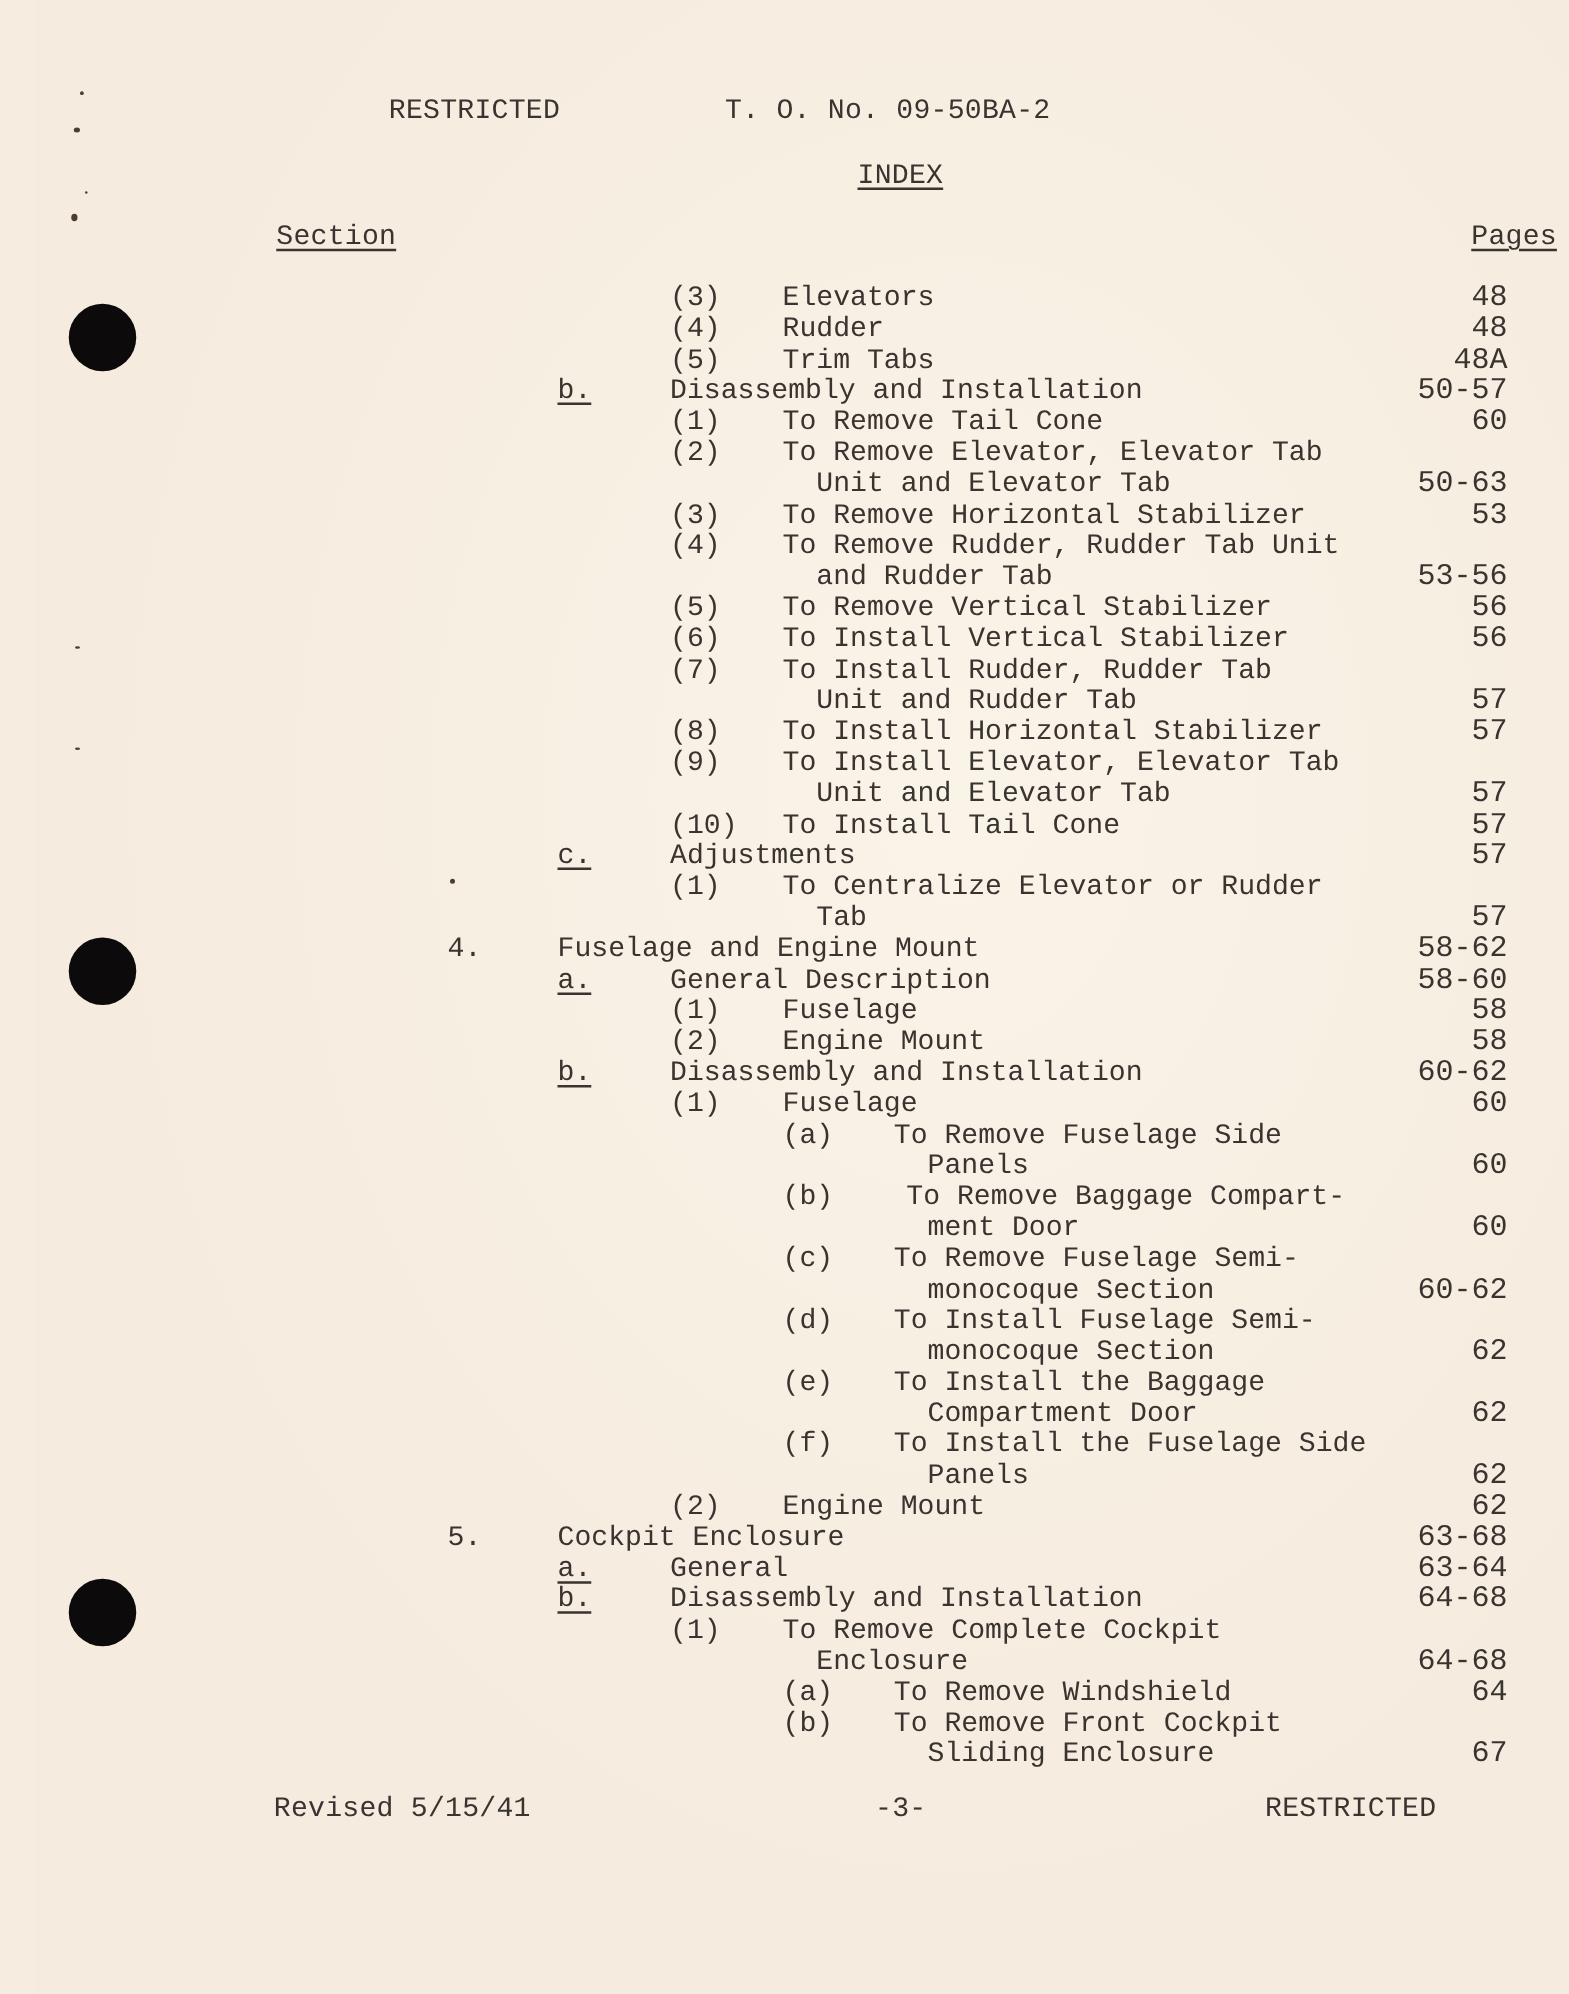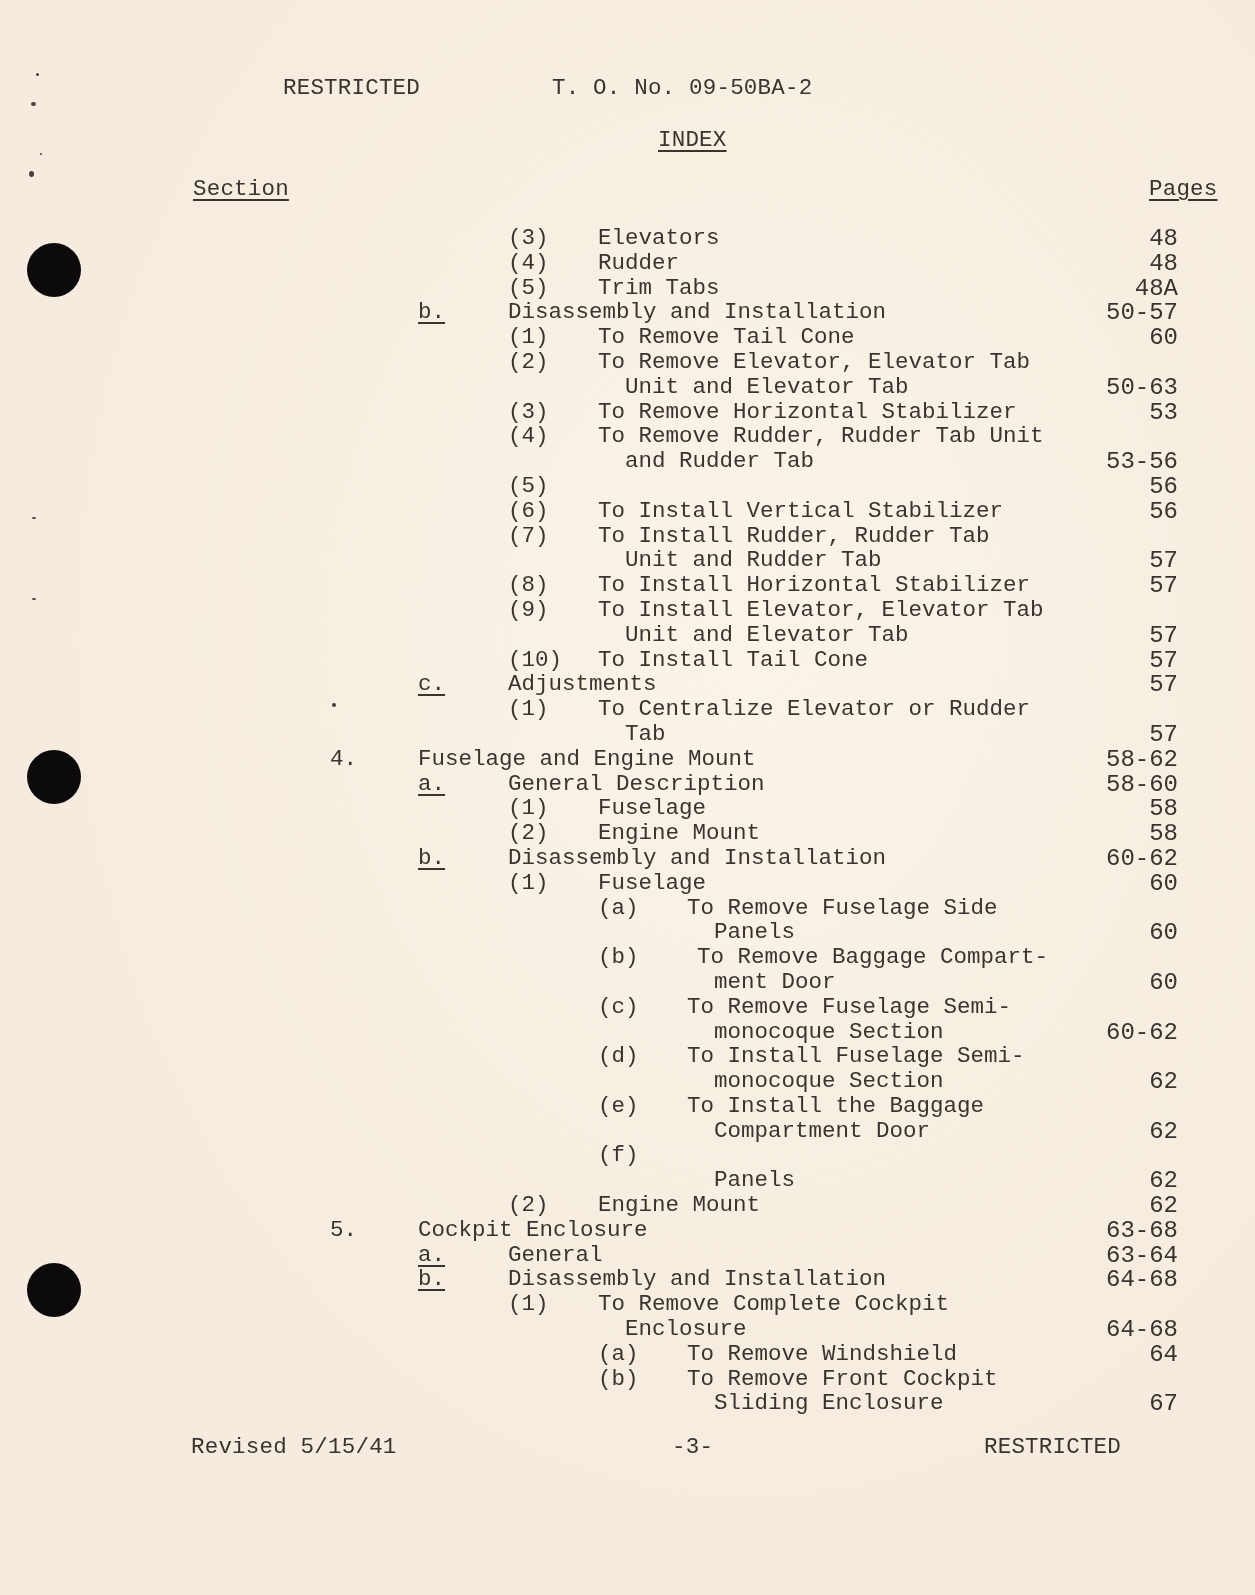--- a/index.html
+++ b/index.html
@@ -8,20 +8,21 @@
     background: #f6ede0;
     position: relative; overflow: hidden;
     font-family: "Liberation Mono", "DejaVu Sans Mono", monospace;
     color: #3a3430;
   }
   .page {
     position: absolute; inset: 0;
     background:
       radial-gradient(ellipse at 60% 40%, rgba(255,250,240,0.55), rgba(240,228,212,0.0) 70%),
       #f5ebde;
+    margin-left: 28px;
   }
   .hole {
     position: absolute; width: 54px; height: 54px; border-radius: 50%;
     background: #0c0a0a;
   }
   .speck { position: absolute; border-radius: 50%; background: #4a3c38; }
   .txt { position: absolute; font-size: 22.5px; line-height: 25px; white-space: pre; letter-spacing: 0.2px; }
   .u { text-decoration: underline; text-decoration-thickness: 2px; text-underline-offset: 4px; }
   .entries { position: absolute; left: 0; top: 226px; width: 1255px; }
   .row { position: relative; height: 24.8px; }
@@ -95,20 +96,21 @@
         <span class="lbl" style="left: 508px;">(4)</span>
         <span class="title" style="left: 598px;">To Remove Rudder, Rudder Tab Unit</span>
         <span class="pg"></span>
       </div>
       <div class="row">
         <span class="title" style="left: 598px;">  and Rudder Tab</span>
         <span class="pg">53-56</span>
       </div>
       <div class="row">
         <span class="lbl" style="left: 508px;">(5)</span>
+        <span class="title" style="left: 598px;">To Remove Vertical Stabilizer</span>
         <span class="pg">56</span>
       </div>
       <div class="row">
         <span class="lbl" style="left: 508px;">(6)</span>
         <span class="title" style="left: 598px;">To Install Vertical Stabilizer</span>
         <span class="pg">56</span>
       </div>
       <div class="row">
         <span class="lbl" style="left: 508px;">(7)</span>
         <span class="title" style="left: 598px;">To Install Rudder, Rudder Tab</span>
@@ -221,20 +223,21 @@
         <span class="lbl" style="left: 598px;">(e)</span>
         <span class="title" style="left: 687px;">To Install the Baggage</span>
         <span class="pg"></span>
       </div>
       <div class="row">
         <span class="title" style="left: 687px;">  Compartment Door</span>
         <span class="pg">62</span>
       </div>
       <div class="row">
         <span class="lbl" style="left: 598px;">(f)</span>
+        <span class="title" style="left: 687px;">To Install the Fuselage Side</span>
         <span class="pg"></span>
       </div>
       <div class="row">
         <span class="title" style="left: 687px;">  Panels</span>
         <span class="pg">62</span>
       </div>
       <div class="row">
         <span class="lbl" style="left: 508px;">(2)</span>
         <span class="title" style="left: 598px;">Engine Mount</span>
         <span class="pg">62</span>

